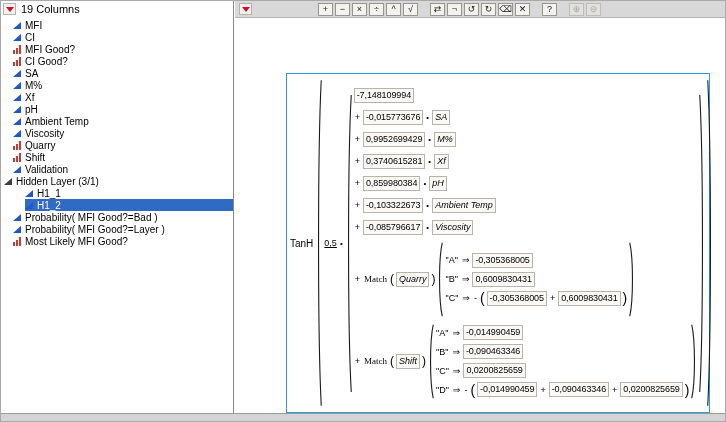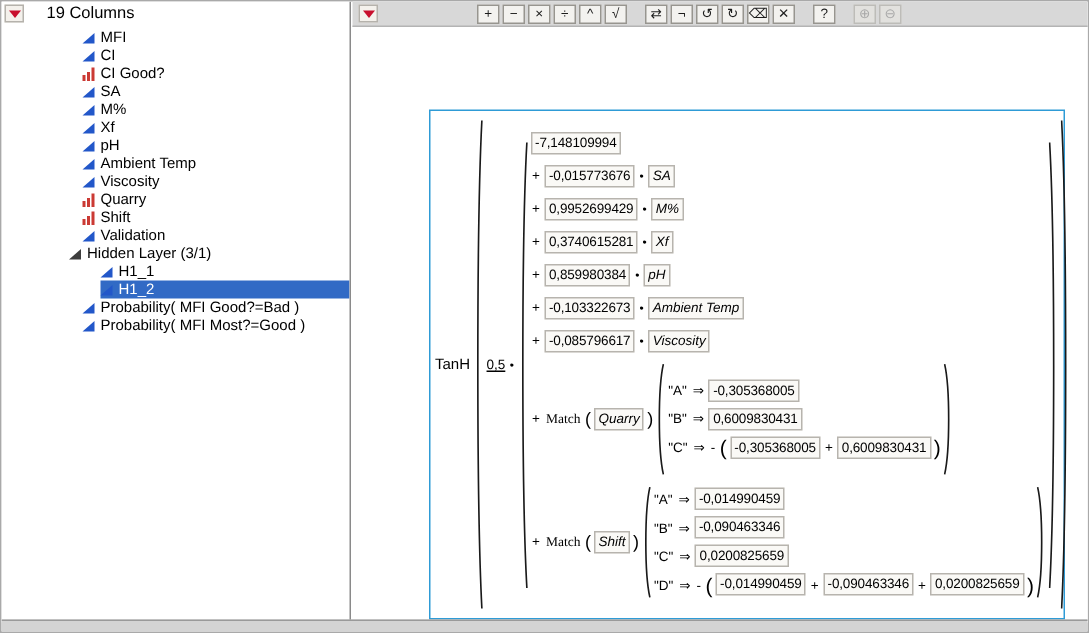--- a/index.html
+++ b/index.html
@@ -3,27 +3,27 @@
 <meta charset="utf-8">
 <style>
   * { box-sizing: border-box; margin: 0; padding: 0; }
   body { font-family: "Liberation Sans", sans-serif; background: #e8e8e8; }
   .app { position: relative; width: 726px; height: 422px; background: #fff;
          border: 1px solid #a9a9a9; overflow: hidden; }
 
   
   .sidebar { position: absolute; left: 0; top: 0; width: 233px; height: 414px;
              background: #fff; border-right: 1px solid #8a8a8a; overflow: hidden; }
-  .sb-header { display: flex; align-items: center; gap: 15px; padding: 2px 2px 2px 2px; }
+  .sb-header { display: flex; align-items: center; gap: 5px; padding: 2px 2px 2px 2px; }
   .red-tri-btn { width: 13px; height: 12px; background: #f4f1ec; border: 1px solid #b5b2ac;
                  display: flex; align-items: center; justify-content: center; cursor: pointer; }
   .red-tri { width: 0; height: 0; border-left: 4px solid transparent;
              border-right: 4px solid transparent; border-top: 5px solid #c8102e; }
   .sb-title { font-size: 11px; color: #000; }
-  .tree { padding-top: 2px; padding-left: 42px; }
+  .tree { padding-top: 2px; }
   .ti { display: flex; align-items: center; gap: 4px; height: 12px; margin-left: 12px;
         font-size: 10px; color: #000; white-space: nowrap; cursor: default; }
   .ti.ind { margin-left: 24px; }
   .ti.grp { margin-left: 3px; text-align: center; }
   .ti.sel { background: #316ac5; color: #fff; }
   .ic { flex: 0 0 auto; }
   .ic-cont { width: 0; height: 0; border-left: 8px solid transparent; border-bottom: 7px solid #2257c9; }
   .ic-nom  { display: flex; align-items: flex-end; gap: 1px; height: 9px; }
   .ic-nom i { display: block; width: 2px; background: #cb3a34; }
   .ic-nom i:nth-child(1) { height: 4px; }
@@ -93,20 +93,28 @@
       <div class="ti">
           <span class="ic ic-cont"></span>
           <span>CI</span>
         </div>
       <div class="ti">
           <span class="ic ic-nom">
             <i></i>
             <i></i>
             <i></i>
           </span>
+          <span>MFI Good?</span>
+        </div>
+      <div class="ti">
+          <span class="ic ic-nom">
+            <i></i>
+            <i></i>
+            <i></i>
+          </span>
           <span>CI Good?</span>
         </div>
       <div class="ti">
           <span class="ic ic-cont"></span>
           <span>SA</span>
         </div>
       <div class="ti">
           <span class="ic ic-cont"></span>
           <span>M%</span>
         </div>
@@ -157,21 +165,29 @@
       <div class="ti ind sel">
           <span class="ic ic-cont"></span>
           <span>H1_2</span>
         </div>
       <div class="ti">
           <span class="ic ic-cont"></span>
           <span>Probability( MFI Good?=Bad )</span>
         </div>
       <div class="ti">
           <span class="ic ic-cont"></span>
-          <span>Probability( MFI Most?=Good )</span>
+          <span>Probability( MFI Good?=Layer )</span>
+        </div>
+      <div class="ti">
+          <span class="ic ic-nom">
+            <i></i>
+            <i></i>
+            <i></i>
+          </span>
+          <span>Most Likely MFI Good?</span>
         </div>
     </div>
   </div>
 
   <div class="main">
     <div class="toolbar">
       <span class="red-tri-btn">
           <span class="red-tri"></span>
         </span>
       <span class="tb-spacer"></span>

